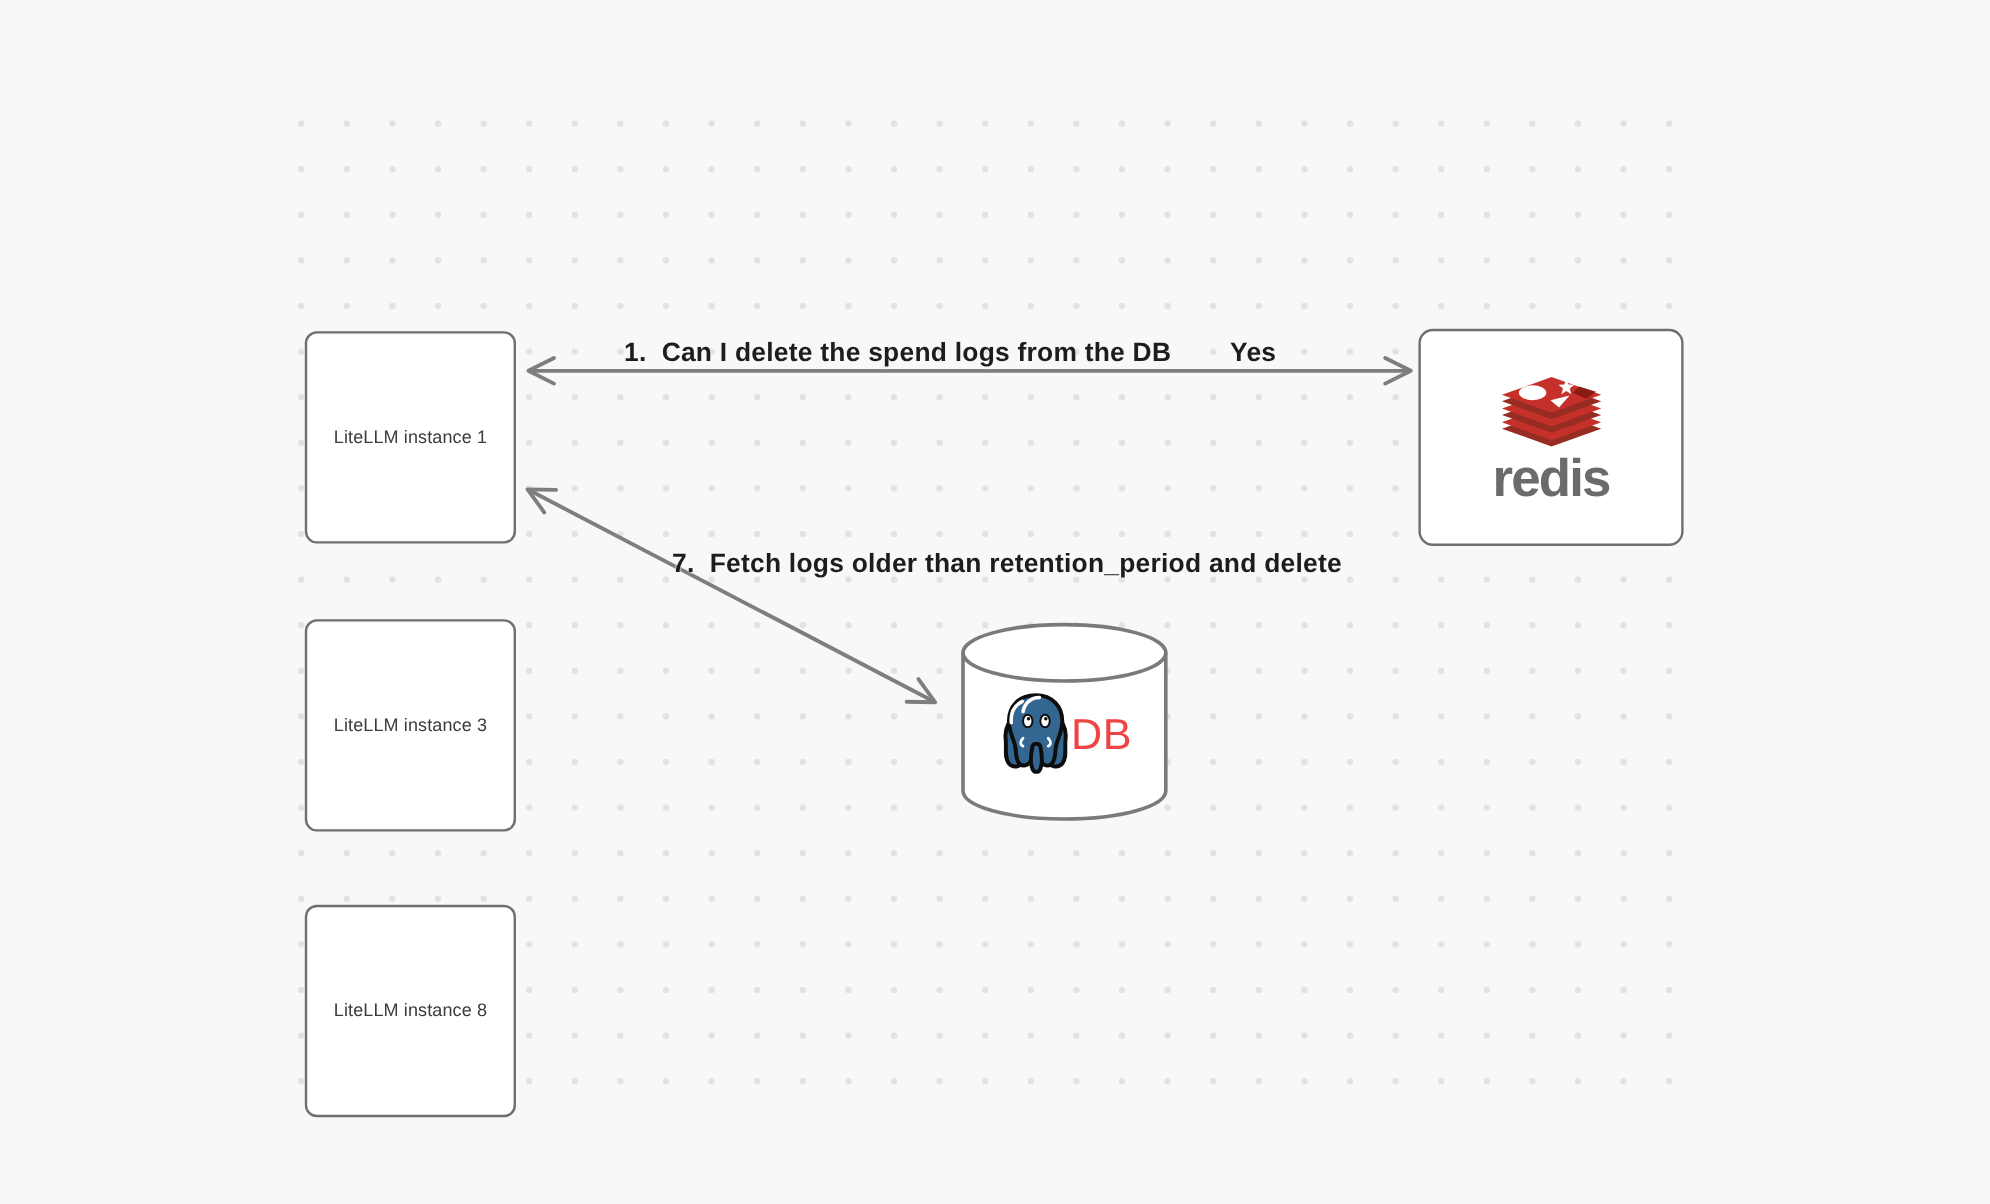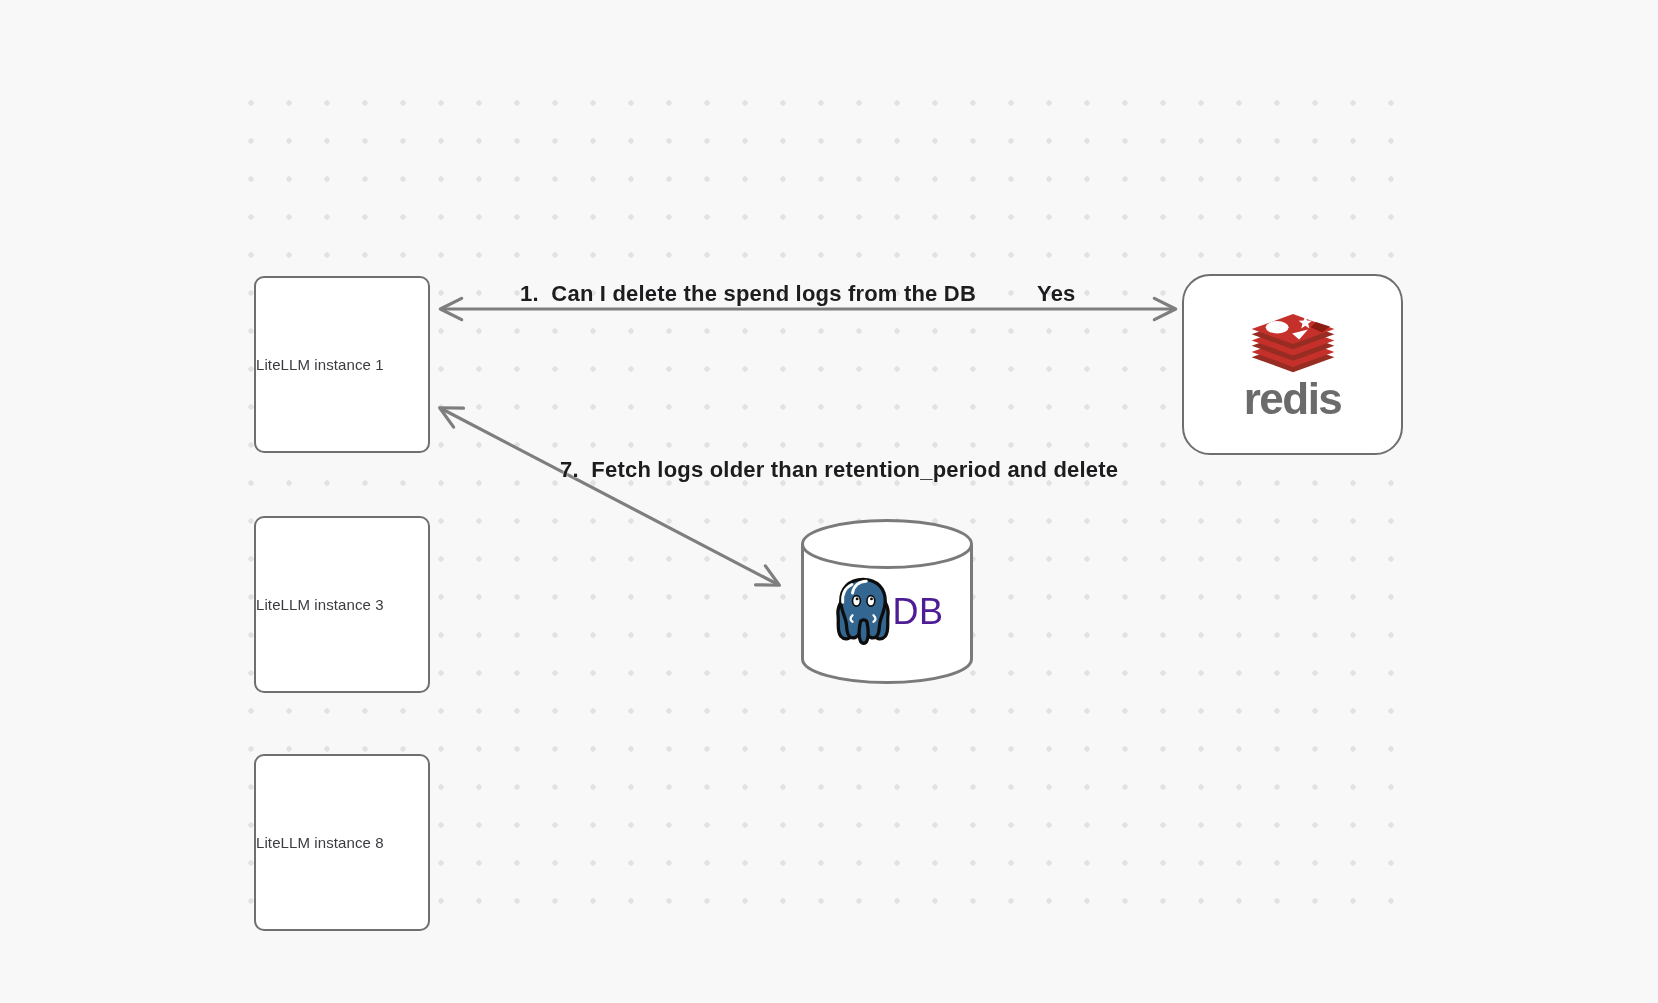--- a/index.html
+++ b/index.html
@@ -11,51 +11,51 @@
   .dots{
     position:absolute;left:220px;top:72px;width:1204px;height:860px;
     background-image:radial-gradient(circle, #e2e2e2 2.4px, rgba(226,226,226,0) 3px);
     background-size:38px 38px;
     background-position:12px 12px;
   }
   .arrows{position:absolute;left:0;top:0;}
   .box{
     position:absolute;left:254px;width:176px;height:177px;
     background:#ffffff;border:2.6px solid #6f6f6f;border-radius:10px;
-    display:flex;align-items:center;justify-content:flex-start;
+    display:flex;align-items:center;justify-content:center;
     box-sizing:border-box;
   }
   .box span{font-size:15px;color:#3b3b40;letter-spacing:0.1px;}
   .b1{top:276px;} .b2{top:516px;} .b3{top:754px;}
   .edge-label{
     position:absolute;font-size:22px;font-weight:700;color:#1d1d1f;
     white-space:pre;letter-spacing:0.2px;
     text-shadow:0 0 3px #f8f8f8;
   }
   .l1{left:520px;top:281px;}
-  .l1yes{left:1025px;top:281px;margin-left:12px;}
+  .l1yes{left:1025px;top:281px;}
   .l2{left:560px;top:457px;}
   .redis-node{
     position:absolute;left:1182px;top:274px;width:221px;height:181px;
-    background:#ffffff;border:2.6px solid #6f6f6f;border-radius:28px;
+    background:#ffffff;border:2.6px solid #6f6f6f;border-radius:12px;
     box-sizing:border-box;
     display:flex;flex-direction:column;align-items:center;justify-content:center;
     padding-top:4px;
   }
   .redis-word{
     font-size:44px;font-weight:700;color:#6b6b6b;letter-spacing:-1.5px;
     margin-top:2px;line-height:1;
   }
   .db-node{position:absolute;left:800px;top:518px;width:174px;height:167px;}
   .db-node .cyl{position:absolute;left:0;top:0;}
   .db-content{
     position:absolute;left:0;top:58px;width:174px;
     display:flex;align-items:center;justify-content:center;
   }
-  .db-text{font-size:36px;font-weight:500;color:#4c1d95;margin-left:-4px;letter-spacing:0.5px;text-align:center;}
+  .db-text{font-size:36px;font-weight:500;color:#ef4444;margin-left:-4px;letter-spacing:0.5px;text-align:center;}
 </style>
 </head>
 <body>
 
 <div class="canvas">
 
   <div class="dots"></div>
 
   <svg class="arrows" width="1658" height="1003" viewBox="0 0 1658 1003">
     <defs>

